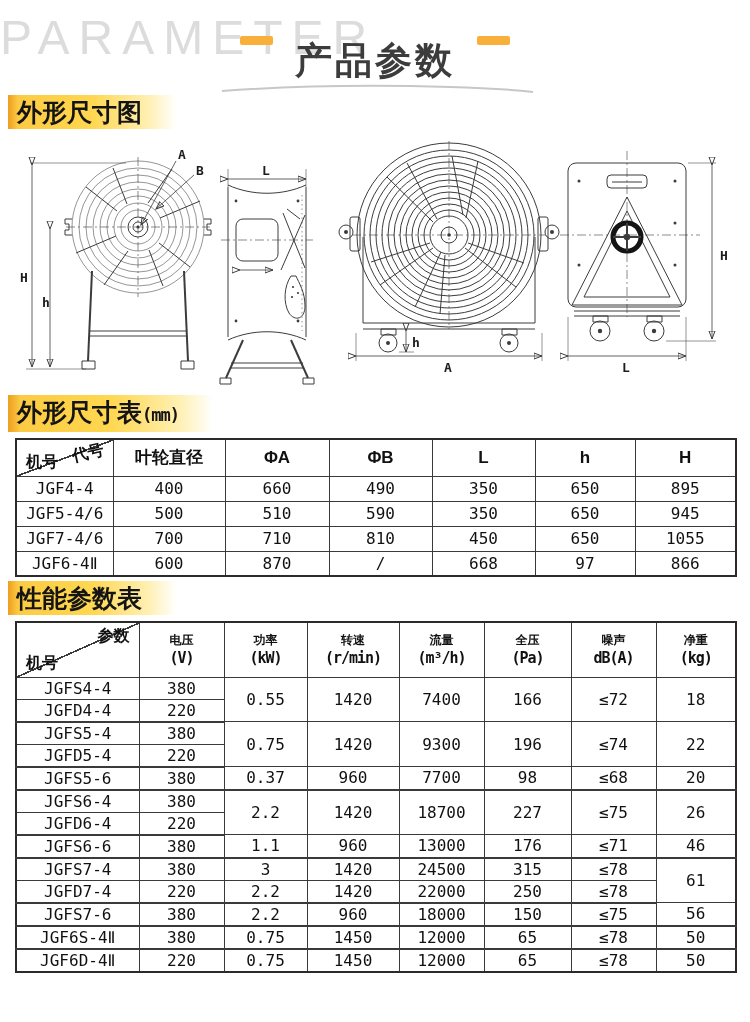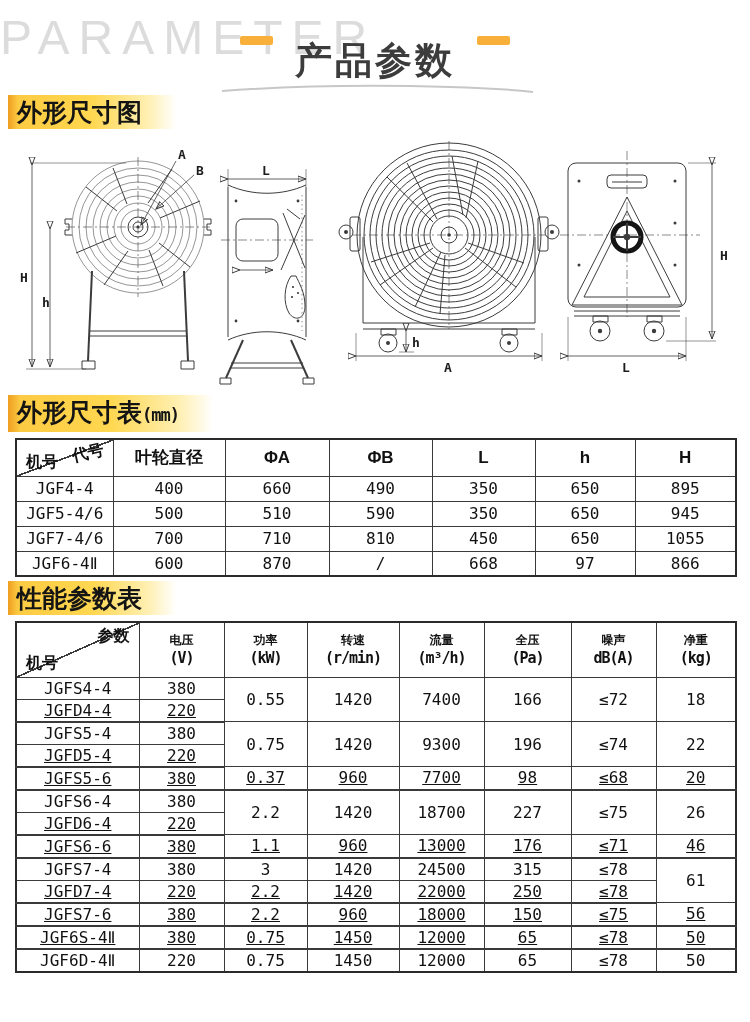--- a/index.html
+++ b/index.html
@@ -67,21 +67,21 @@
     padding:1px 2px; overflow:hidden; white-space:nowrap;
   }
   table.t th { font-weight:bold; font-size:17px; color:#111; }
   table.t td { font-family:"DejaVu Sans Mono", monospace; font-size:16px; color:#111; }
   .t1 th { height:37px; }
   .t1 td { height:25px;margin-top:34px; }
   .t2 th { height:55px; }
   .t2 td { height:22px; font-size:15px; }
   .t2 th .cu { font-weight:bold; font-size:15px; font-family:"DejaVu Sans Mono", monospace; letter-spacing:-1px; }
   .t2 th .cn { font-size:12px; }
-  tr.ge td { border-bottom-width:2px;text-decoration:underline; }
+  tr.ge td { border-bottom-width:2px; }
 
   td.diag, th.diag {
     position:relative; padding:0;
     background:linear-gradient(to bottom right,
       transparent calc(50% - 0.8px), #3a3a3a calc(50% - 0.8px),
       #3a3a3a calc(50% + 0.8px), transparent calc(50% + 0.8px));
   }
   .diag .tr-lab { position:absolute; top:3px; right:9px; font-size:16px; font-weight:bold; }
   .diag .bl-lab { position:absolute; bottom:3px; left:9px; font-size:16px; font-weight:bold; }
   .t1 .diag .tr-lab { transform:rotate(-13deg); }

